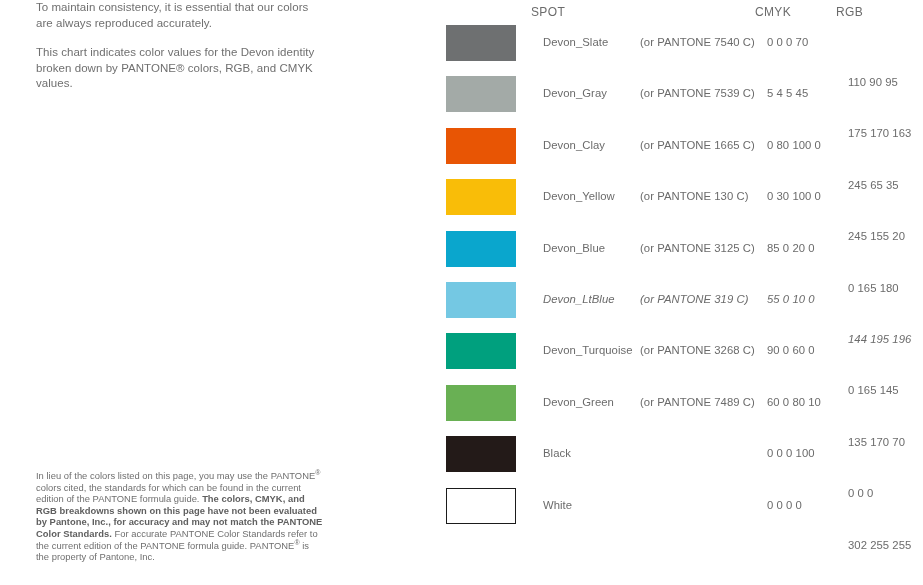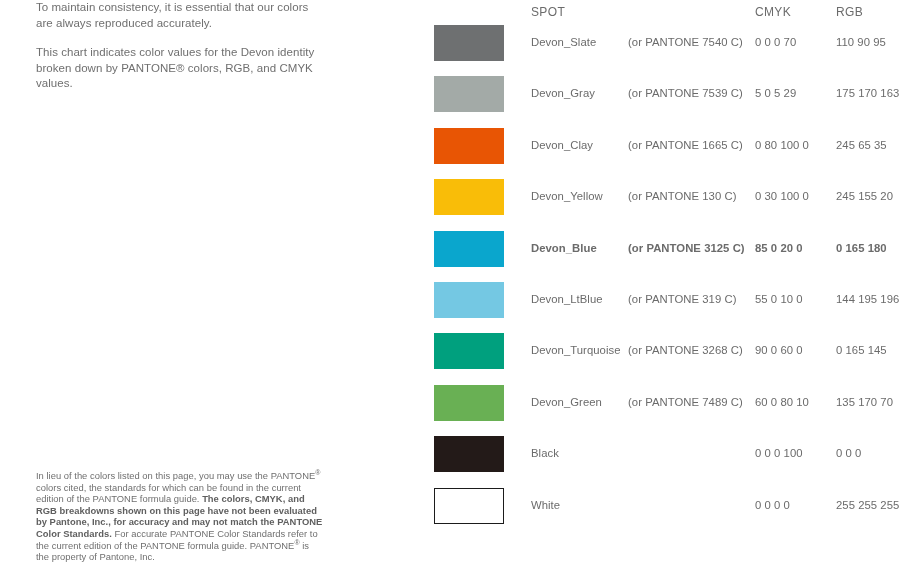--- a/index.html
+++ b/index.html
@@ -79,21 +79,21 @@
     color: #6b6b6b;
     letter-spacing: 0.35px;
     white-space: nowrap;
   }
   .col-head.spot { left: 531px; }
   .col-head.cmyk { left: 755px; }
   .col-head.rgb  { left: 836px; }
 
   .color-row {
     position: absolute;
-    left: 0;
+    left: 12px;
     width: 803px;
     height: 40px;
   }
 
   .swatch {
     position: absolute;
     left: 434px;
     top: 0;
     width: 70px;
     height: 36px;
@@ -107,21 +107,21 @@
     position: absolute;
     top: 11px;
     font-size: 11.3px;
     color: #6b6b6b;
     letter-spacing: 0.05px;
     white-space: nowrap;
   }
   .cell.name    { left: 531px; }
   .cell.pantone { left: 628px; }
   .cell.cmyk    { left: 755px; }
-  .cell.rgb     { left: 836px; }
+  .cell.rgb     { left: 836px; margin-top: 40px; }
 </style>
 </head>
 <body>
 
 <div id="left-column">
 
   <div id="intro-block">
     <p class="intro-para">To maintain consistency, it is essential that our colors are always reproduced accurately.</p>
     <p class="intro-para">This chart indicates color values for the Devon identity broken down by PANTONE® colors, RGB, and CMYK values.</p>
   </div>
@@ -145,45 +145,45 @@
         <div class="swatch" style="background: rgb(110, 112, 113);"></div>
         <span class="cell name">Devon_Slate</span>
         <span class="cell pantone">(or PANTONE 7540 C)</span>
         <span class="cell cmyk">0 0 0 70</span>
         <span class="cell rgb">110 90 95</span>
       </div>
       <div class="color-row" style="top: 76.4px;">
         <div class="swatch" style="background: rgb(163, 170, 167);"></div>
         <span class="cell name">Devon_Gray</span>
         <span class="cell pantone">(or PANTONE 7539 C)</span>
-        <span class="cell cmyk">5 0 5 29</span>
+        <span class="cell cmyk">5 4 5 45</span>
         <span class="cell rgb">175 170 163</span>
       </div>
       <div class="color-row" style="top: 127.8px;">
         <div class="swatch" style="background: rgb(232, 85, 4);"></div>
         <span class="cell name">Devon_Clay</span>
         <span class="cell pantone">(or PANTONE 1665 C)</span>
         <span class="cell cmyk">0 80 100 0</span>
         <span class="cell rgb">245 65 35</span>
       </div>
       <div class="color-row" style="top: 179.2px;">
         <div class="swatch" style="background: rgb(249, 189, 8);"></div>
         <span class="cell name">Devon_Yellow</span>
         <span class="cell pantone">(or PANTONE 130 C)</span>
         <span class="cell cmyk">0 30 100 0</span>
         <span class="cell rgb">245 155 20</span>
       </div>
-      <div class="color-row" style="top: 230.6px; font-weight: bold;">
+      <div class="color-row" style="top: 230.6px;">
         <div class="swatch" style="background: rgb(10, 166, 205);"></div>
         <span class="cell name">Devon_Blue</span>
         <span class="cell pantone">(or PANTONE 3125 C)</span>
         <span class="cell cmyk">85 0 20 0</span>
         <span class="cell rgb">0 165 180</span>
       </div>
-      <div class="color-row" style="top: 282px;">
+      <div class="color-row" style="top: 282px; font-style: italic;">
         <div class="swatch" style="background: rgb(116, 200, 227);"></div>
         <span class="cell name">Devon_LtBlue</span>
         <span class="cell pantone">(or PANTONE 319 C)</span>
         <span class="cell cmyk">55 0 10 0</span>
         <span class="cell rgb">144 195 196</span>
       </div>
       <div class="color-row" style="top: 333.4px;">
         <div class="swatch" style="background: rgb(0, 160, 126);"></div>
         <span class="cell name">Devon_Turquoise</span>
         <span class="cell pantone">(or PANTONE 3268 C)</span>
@@ -200,17 +200,17 @@
       <div class="color-row" style="top: 436.2px; padding-left: 48px;">
         <div class="swatch" style="background: rgb(35, 26, 24);"></div>
         <span class="cell name">Black</span>
         <span class="cell cmyk">0 0 0 100</span>
         <span class="cell rgb">0 0 0</span>
       </div>
       <div class="color-row" style="top: 487.6px; text-align: right;">
         <div class="swatch bordered" style="background: rgb(255, 255, 255);"></div>
         <span class="cell name">White</span>
         <span class="cell cmyk">0 0 0 0</span>
-        <span class="cell rgb">255 255 255</span>
+        <span class="cell rgb">302 255 255</span>
       </div>
     </div>
 
 </div>
 
 </body></html>

